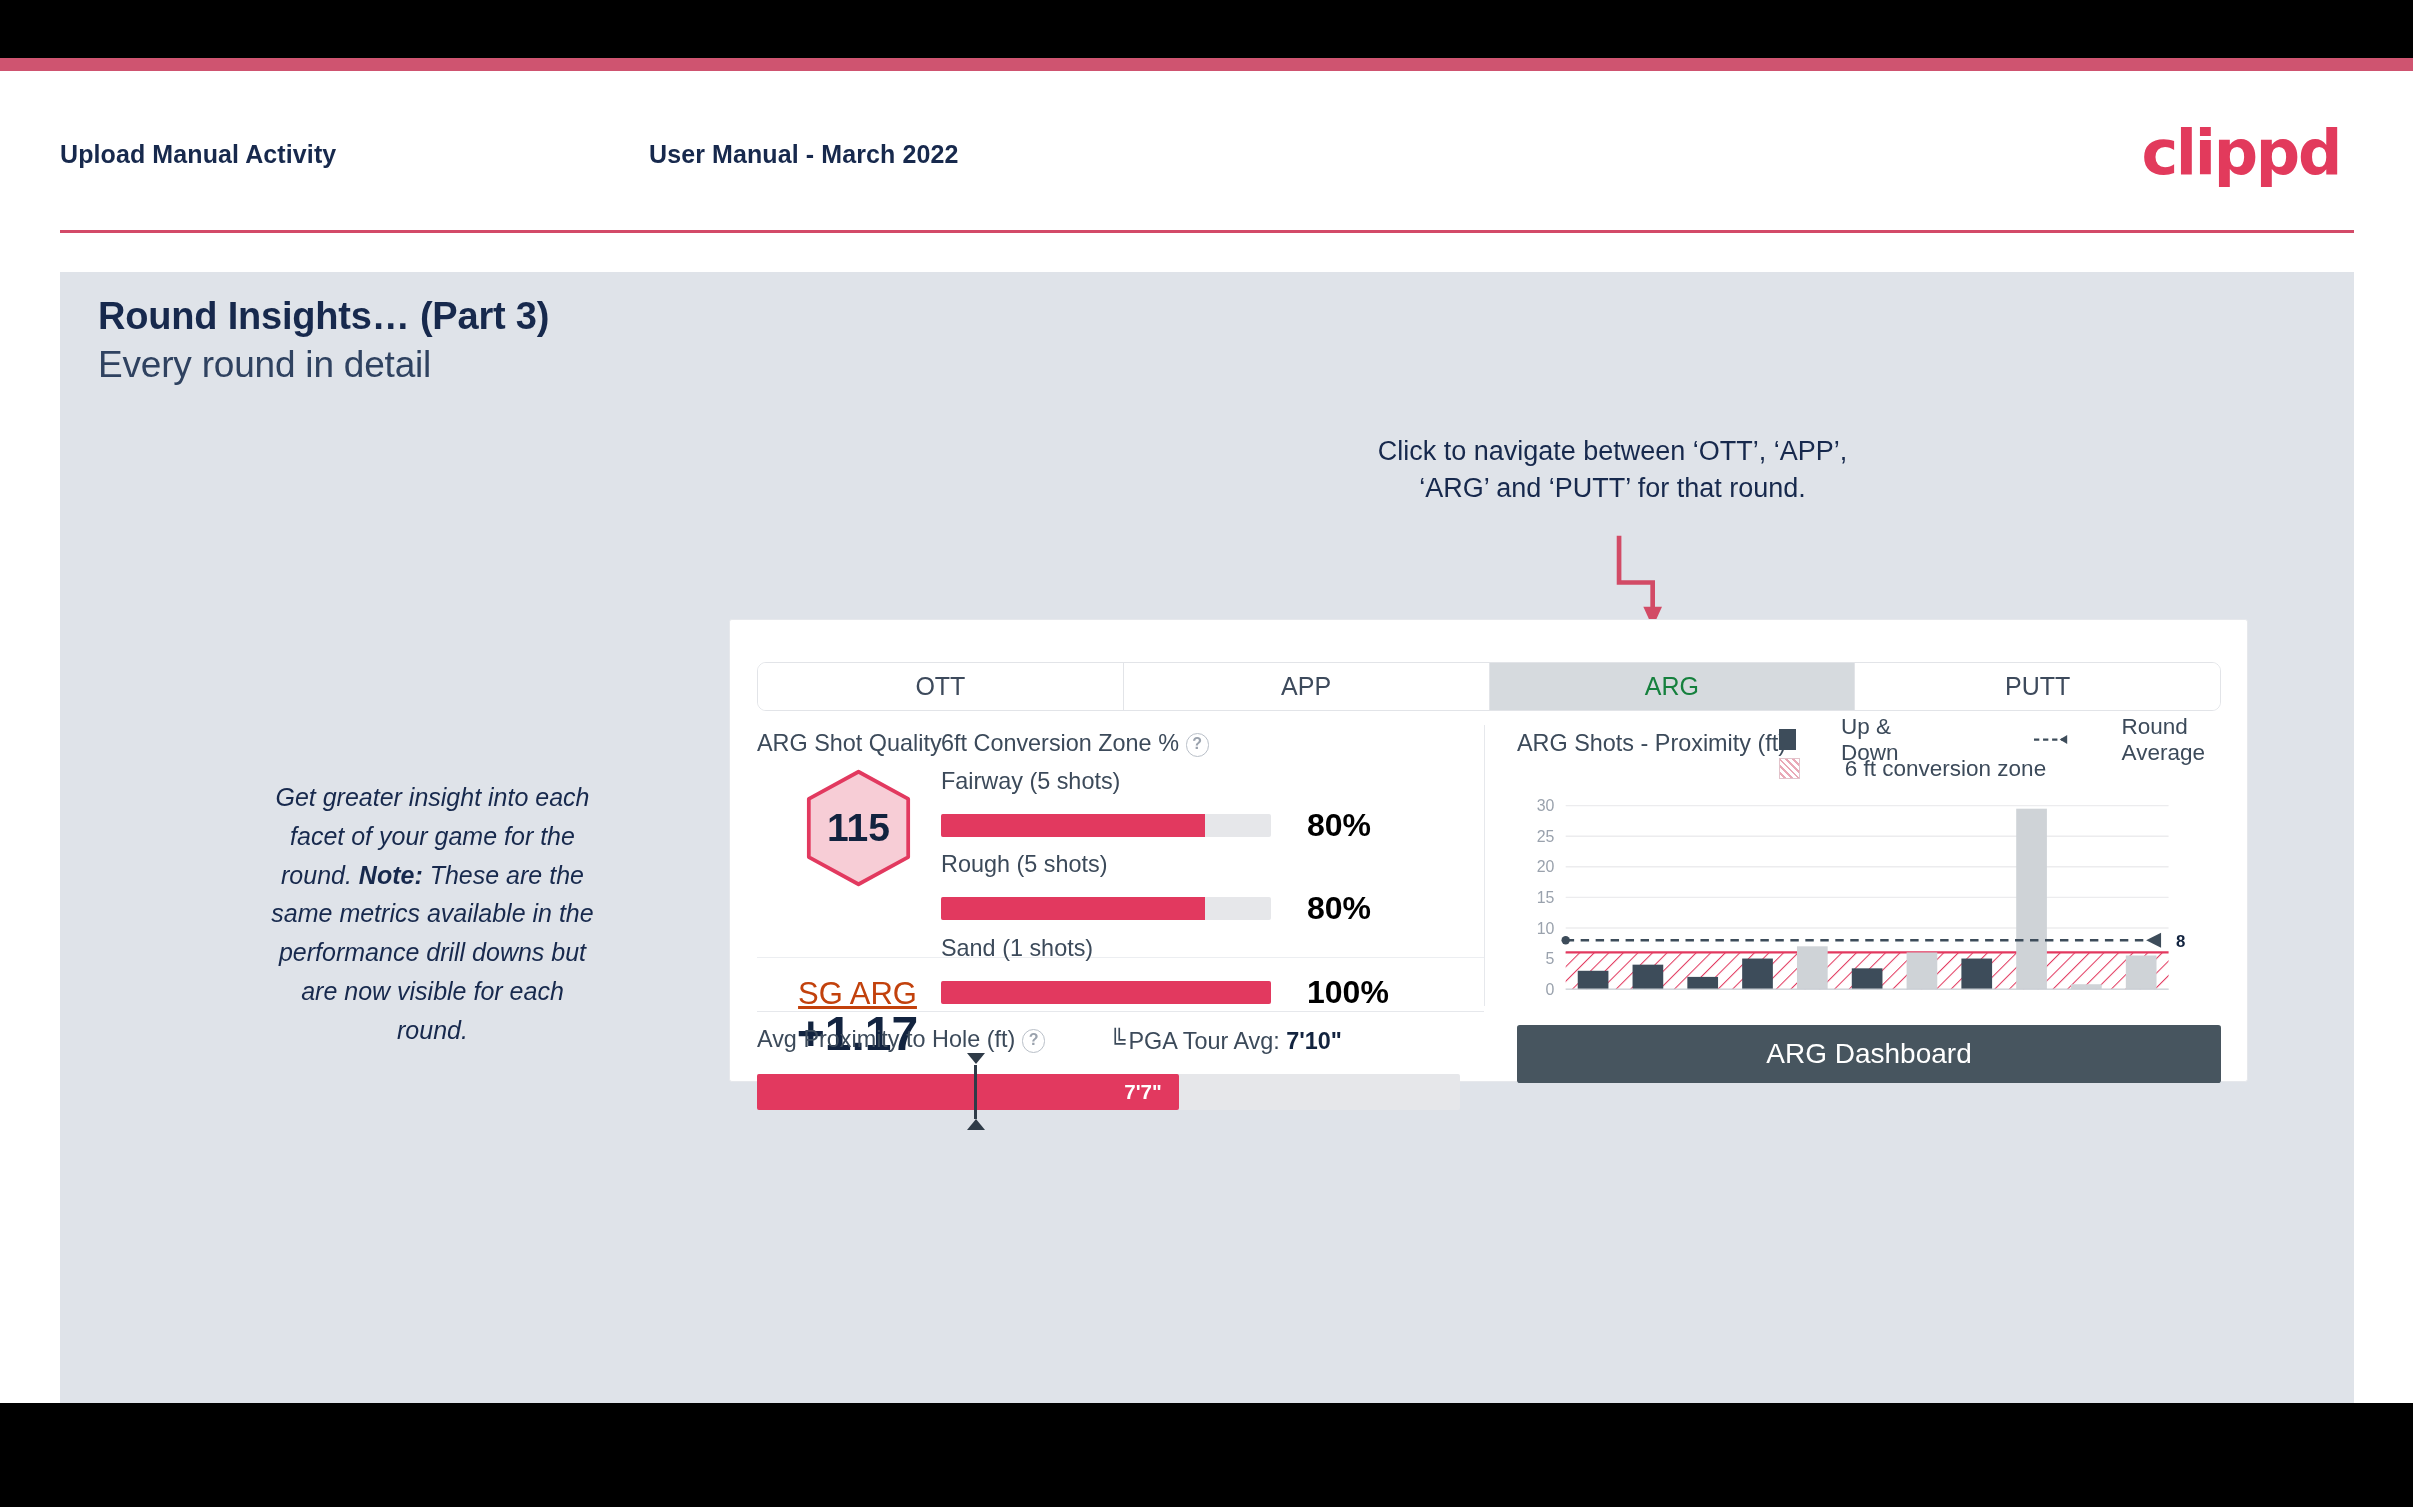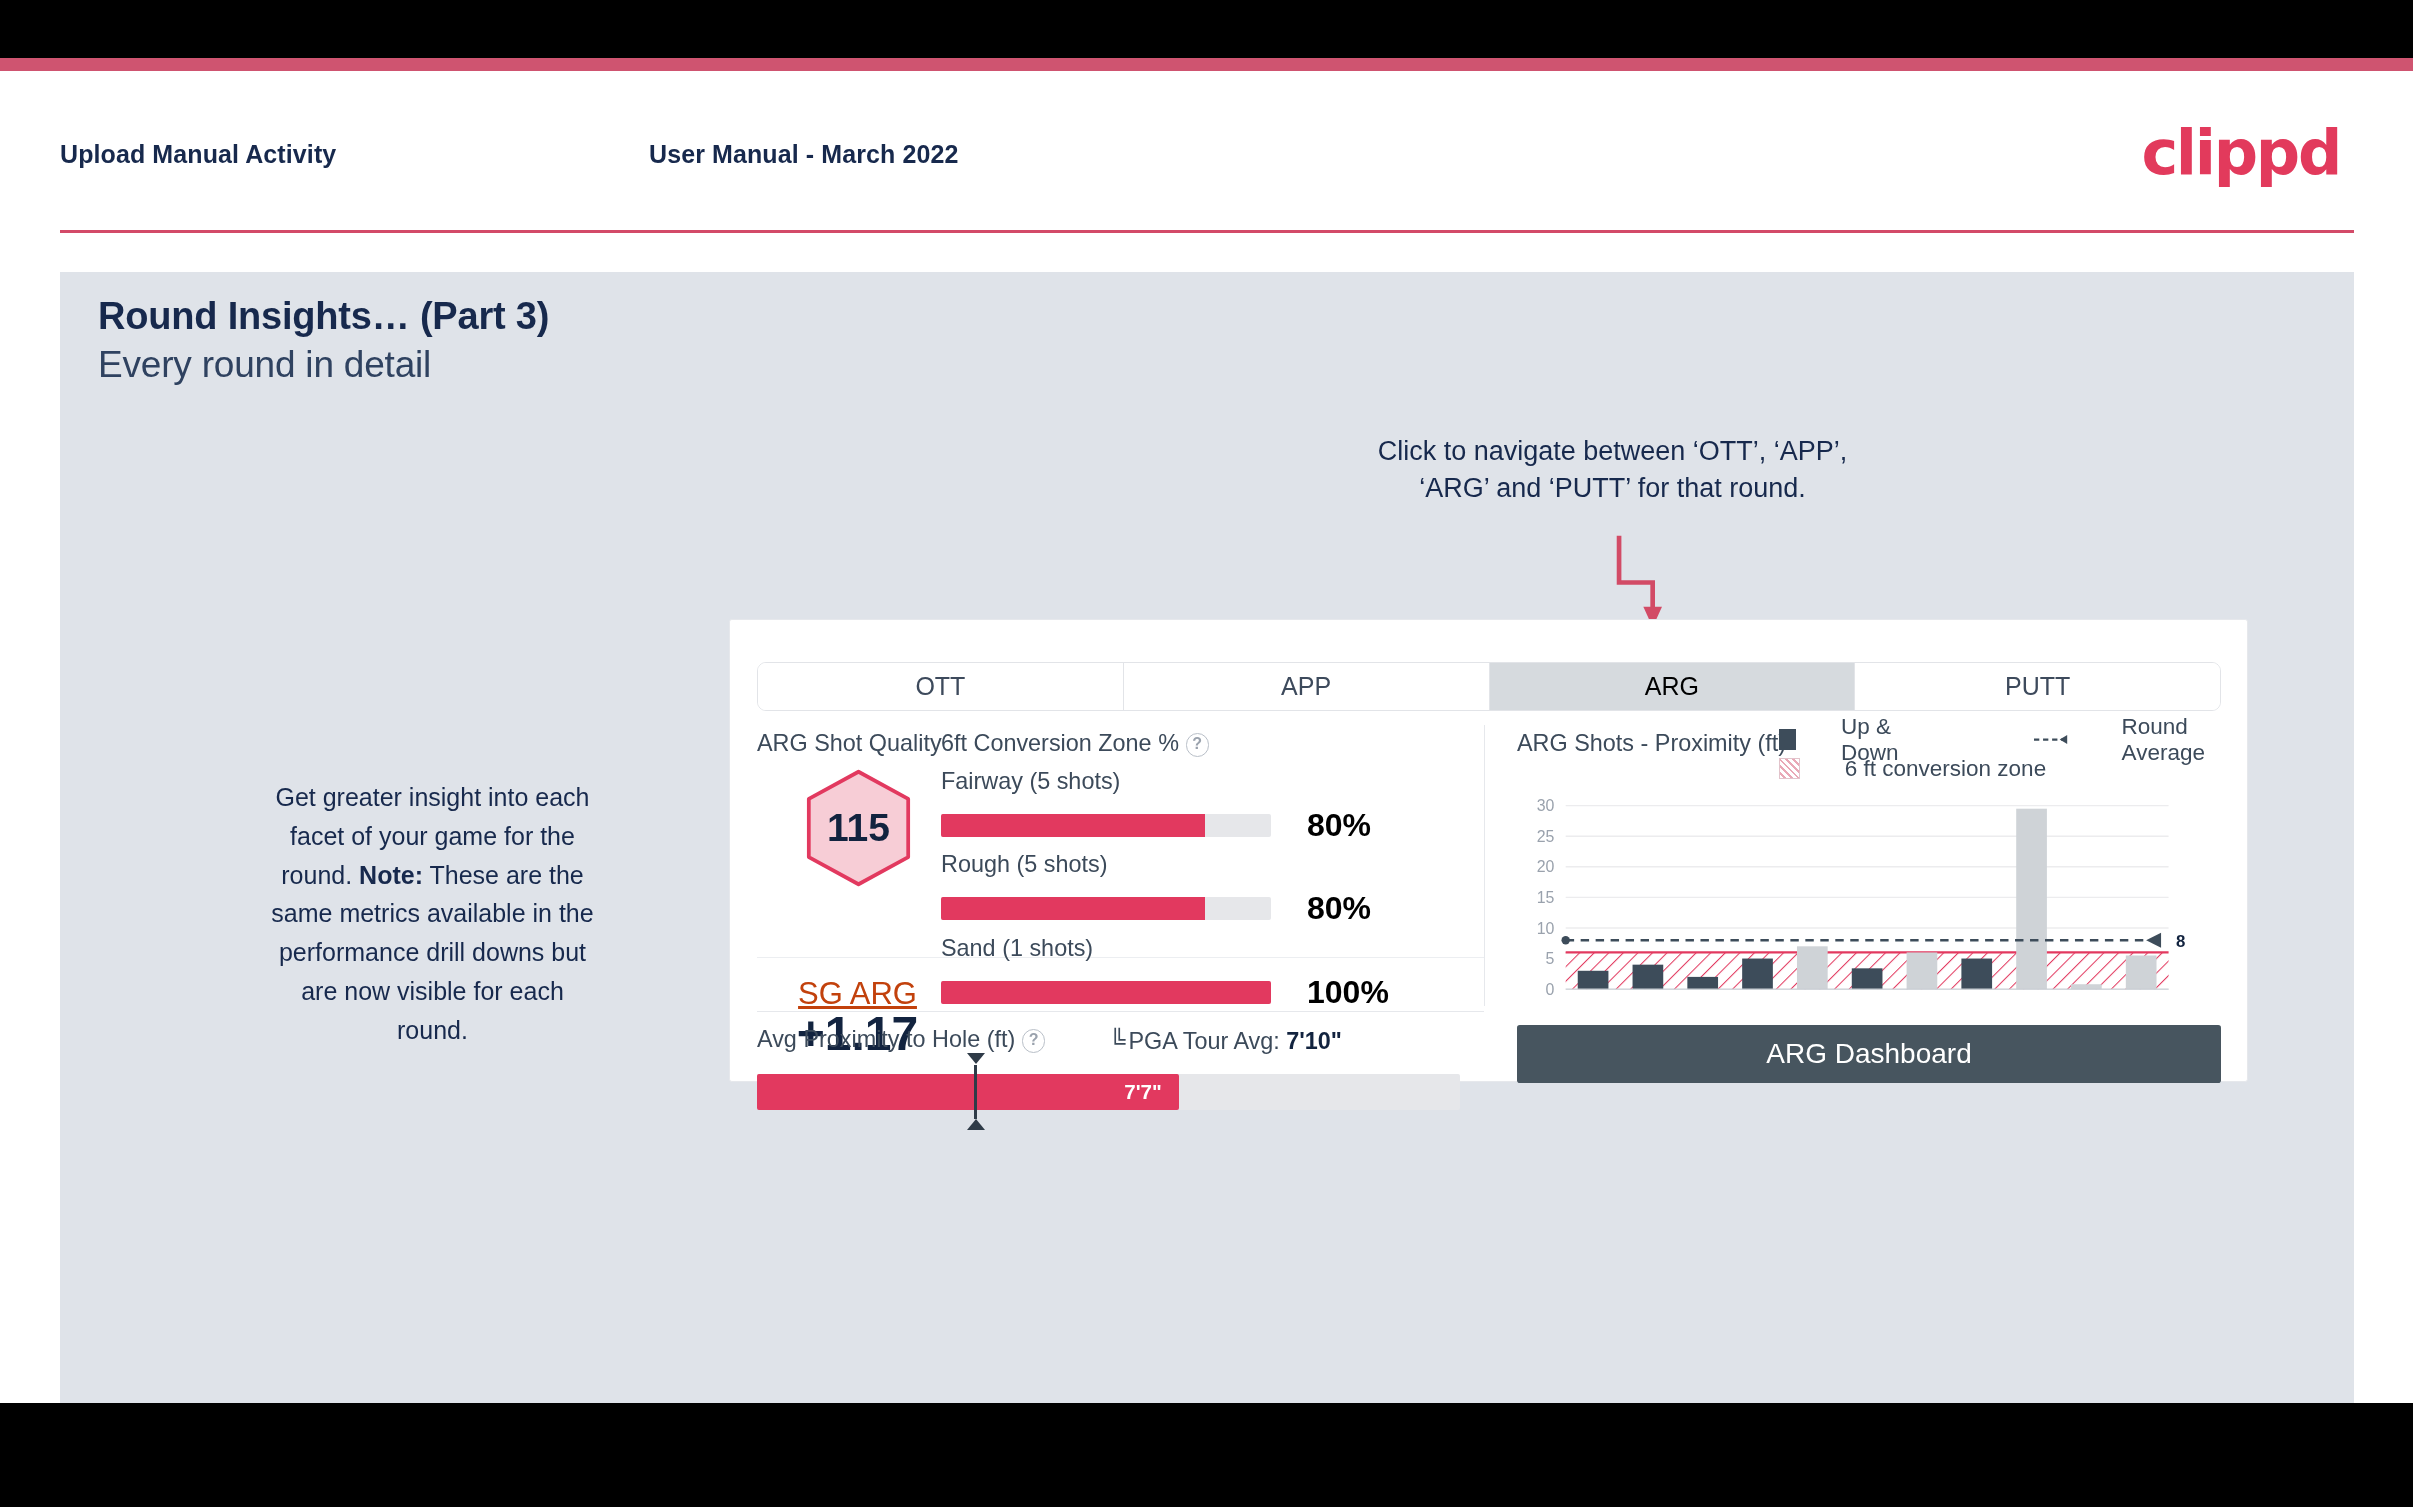--- a/index.html
+++ b/index.html
@@ -52,42 +52,42 @@
   }
 
   .callout {
     position:absolute; left:1255px; top:161px; width:595px;
     text-align:center; font-size:27px; line-height:1.38; color:#17294d; font-weight:500;
   }
   .arrow-svg { position:absolute; left:1555px; top:262px; }
 
   .lefttext {
     position:absolute; left:211px; top:506px; width:323px;
-    text-align:center; font-size:25px; line-height:1.55; color:#17294d; font-weight:500;
+    text-align:center; font-size:25px; line-height:1.55; color:#17294d; font-weight:500;font-style:italic;
   }
   .lefttext b { font-weight:700; }
 
   
   .card {
     position:absolute; left:669px; top:347px; width:1519px; height:356px;
     background:#ffffff; border:0.9px solid #e6e8ec; border-radius:2.8px;
   }
   .card { height:463px; }
 
   .tabs {
     position:absolute; left:27px; top:42px; width:1464px; height:49px;
     display:flex; background:#fff; border:0.9px solid #e2e4e8; border-radius:9px; overflow:hidden;
   }
   .tab {
     flex:1; display:flex; align-items:center; justify-content:center;
     font-size:25px; color:#3d4a5c; font-weight:400;
     border-right:0.9px solid #e2e4e8; background:#fff; cursor:pointer;
   }
   .tab:last-child { border-right:none; }
-  .tab.active { background:#d6dade; color:#000000; }
+  .tab.active { background:#d6dade; color:#15803d; }
 
   .vdivider {
     position:absolute; left:754px; top:105px; width:0.9px; height:281px; background:#e6e8ec;
   }
   .hdivider {
     position:absolute; left:27px; top:391px; width:727px; height:0.9px; background:#e6e8ec;
   }
   .hdivider2 {
     position:absolute; left:27px; top:337px; width:727px; height:0.9px; background:#eceef1;
   }

